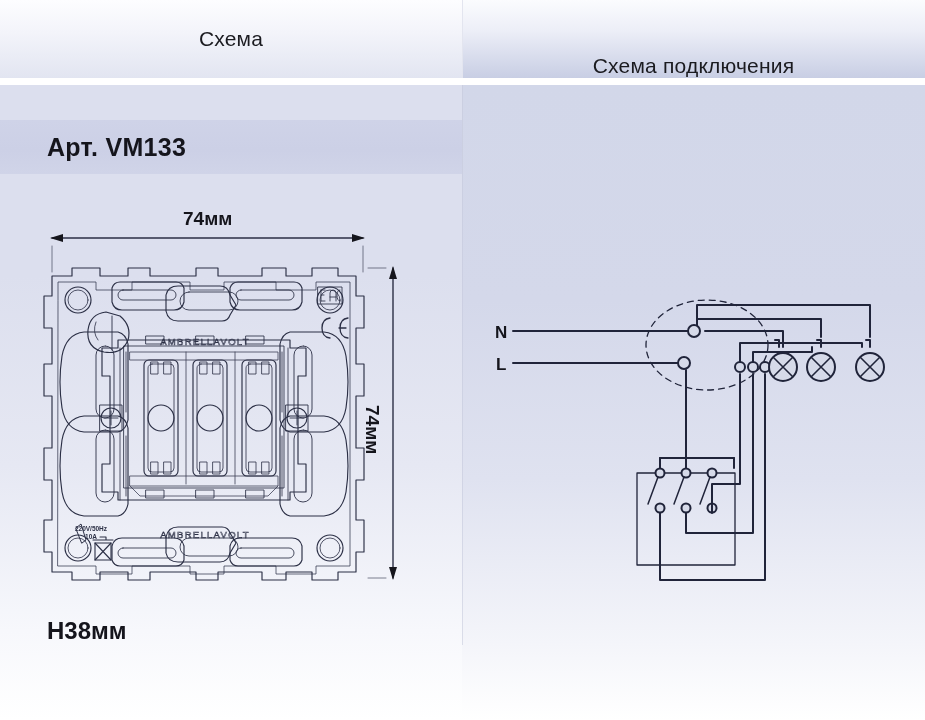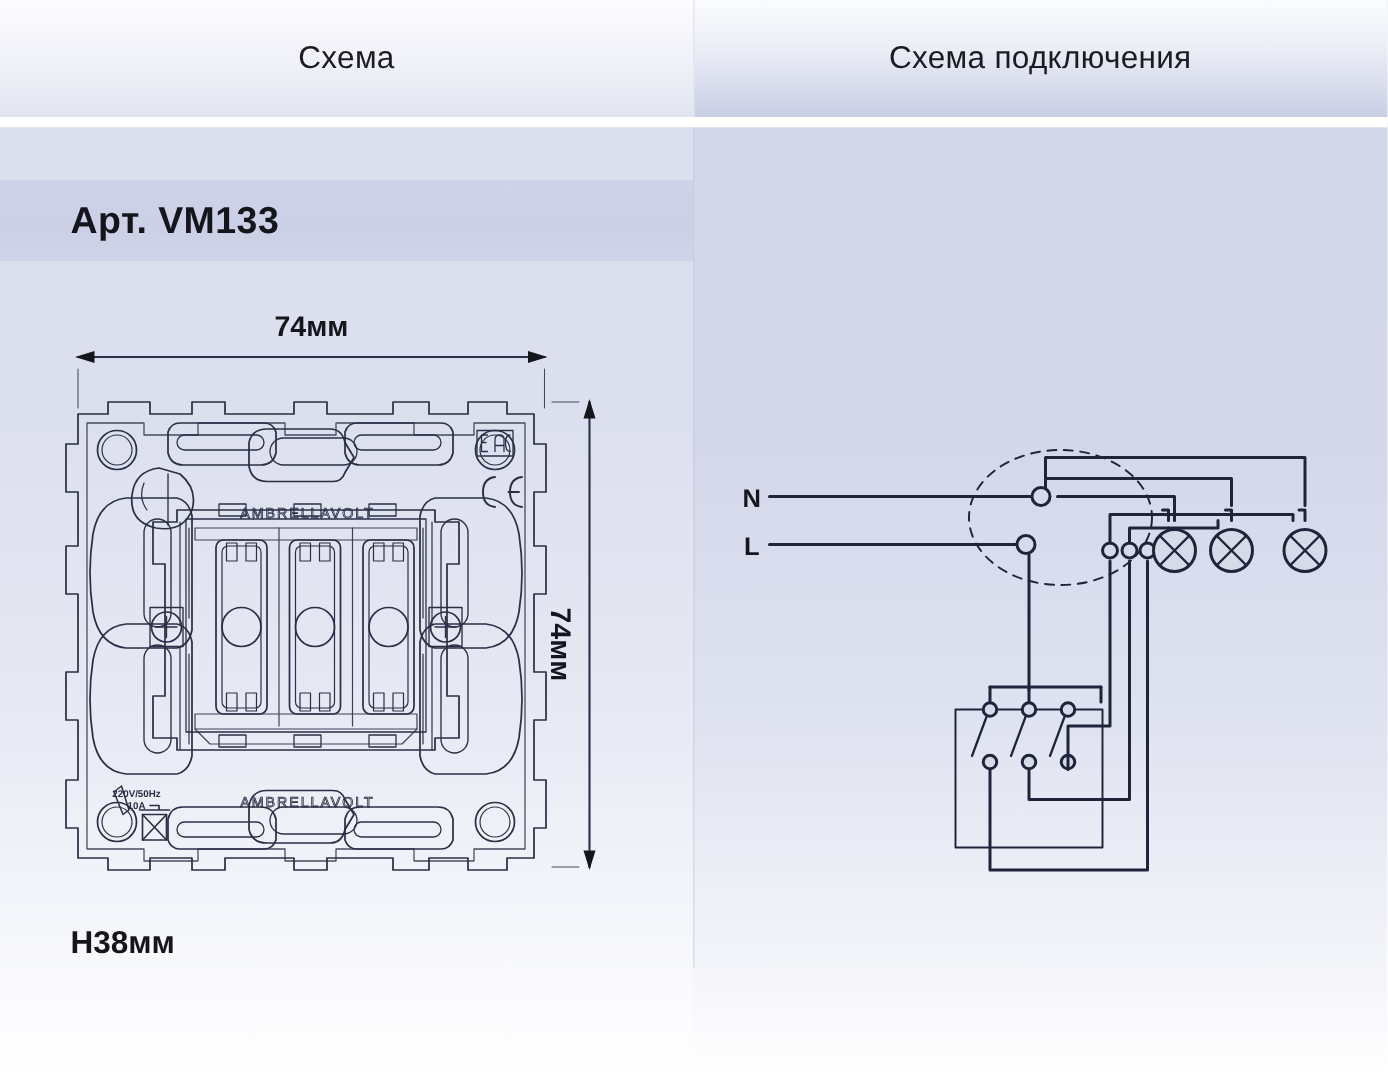--- a/index.html
+++ b/index.html
@@ -31,20 +31,21 @@
     position: relative;
   }
   .tab-schema {
     width: 462px;
     background: linear-gradient(180deg, #fdfdff 0%, #f3f4fa 42%, #e2e5f1 100%);
     text-align: center;
   }
   .tab-connection {
     width: 463px;
     background: linear-gradient(180deg, #fbfcfe 0%, #eceef7 40%, #c8cee4 100%);
+    align-items: flex-end;
   }
   .tab-divider {
     position: absolute; left: 462px; top: 0;
     width: 1px; height: 78px;
     background: #e3e5ef;
   }
   .tabbar-underline {
     position: absolute; left: 0; top: 78px;
     width: 925px; height: 7px;
     background: #ffffff;
@@ -85,21 +86,21 @@
     position: absolute; left: 183px; top: 208px;
     font-size: 19px; font-weight: 700; color: #15151c;
   }
   .dim-h {
     position: absolute; left: 383px; top: 405px;
     font-size: 19px; font-weight: 700; color: #15151c;
     transform: rotate(90deg); transform-origin: left top;
   }
   .dim-depth {
     position: absolute; left: 47px; top: 617px;
-    font-size: 21px; font-weight: 700; color: #15151c;
+    font-size: 24px; font-weight: 700; color: #15151c;
   }
 
   svg { display: block; }
   .svg-abs { position: absolute; left: 0; top: 0; overflow: visible; }
 </style>
 </head>
 <body>
 
 <div id="app">
 

